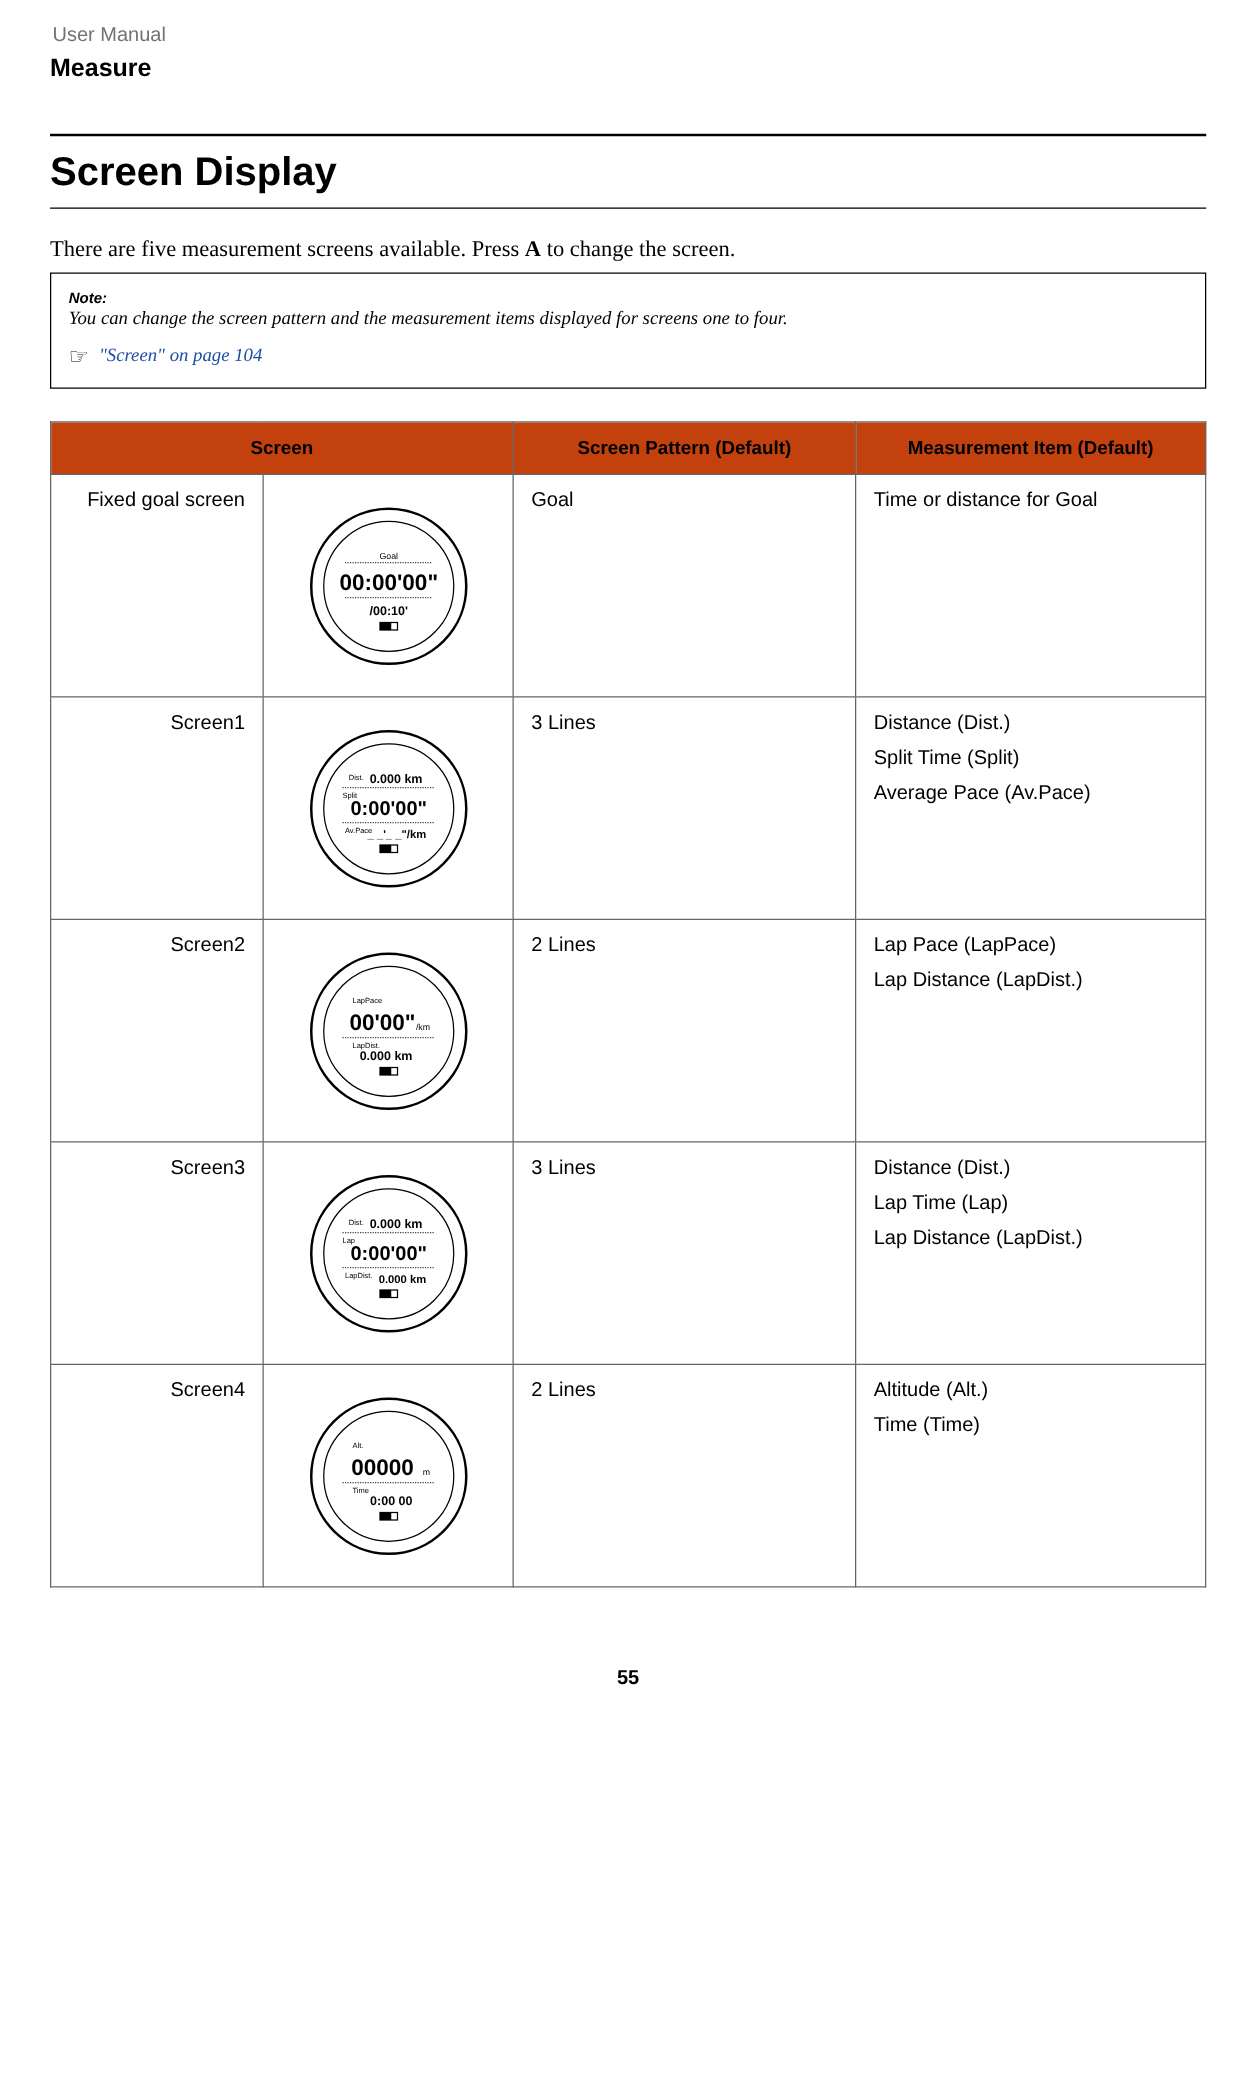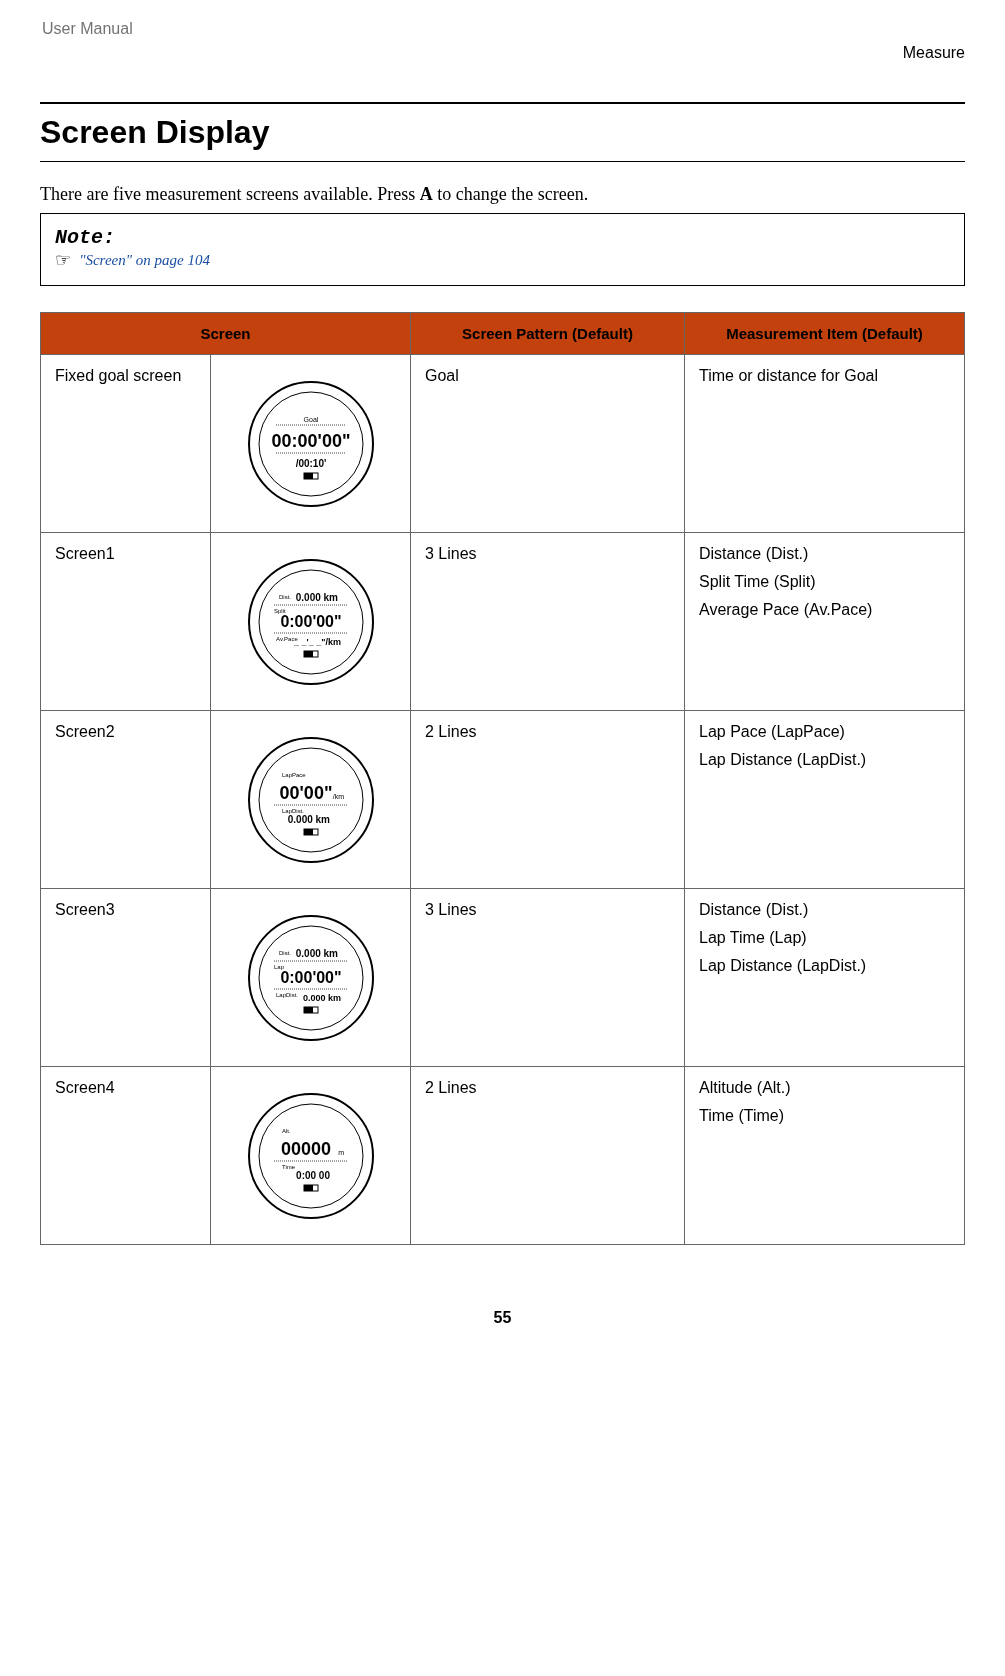--- a/index.html
+++ b/index.html
@@ -11,23 +11,23 @@
     margin: 0 auto;
     padding: 20px 40px 40px 40px;
   }
   .doc-header {
     font-size: 16px;
     color: #737373;
     margin-bottom: 6px;
     padding-left: 2px;
   }
   .section-tag {
-    text-align: right;
-    font-weight: normal;
-    font-size: 16px;
+    text-align: left;
+    font-weight: bold;
+    font-size: 20px;
     margin: 4px 0 40px 0;
   }
   hr.rule {
     border: none;
     border-top: 2px solid #000;
     margin: 0 0 10px 0;
   }
   .page-title {
     font-size: 32px;
     font-weight: bold;
@@ -45,24 +45,24 @@
   }
   .intro .btn {
     font-weight: bold;
   }
   .note-box {
     border: 1.5px solid #000;
     padding: 12px 14px 14px 14px;
     margin-bottom: 26px;
   }
   .note-title {
-    font-family: Liberation Mono, monospace;
+    font-family: Liberation Sans, sans-serif;
     font-style: italic;
     font-weight: bold;
-    font-size: 20px;
+    font-size: 12px;
   }
   .note-text {
     font-family: Georgia, serif;
     font-style: italic;
     font-size: 15px;
     margin: 2px 0 10px 0;
   }
   .note-link {
     font-family: Georgia, serif;
     font-style: italic;
@@ -90,21 +90,21 @@
     padding: 12px 6px;
     text-align: center;
   }
   table.main td {
     border: 1px solid #666;
     padding: 12px 14px;
     font-size: 16px;
     vertical-align: top;
     height: 178px;
   }
-  .col-screen-label { width: 170px; }
+  .col-screen-label { width: 170px; text-align: right; }
   .col-screen-img { width: 200px; text-align: center; vertical-align: middle !important; }
   .col-pattern { width: auto; }
   .col-measure { width: 280px; }
   .mi-line { margin-bottom: 10px; }
   .mi-line:last-child { margin-bottom: 0; }
   .watch {
     width: 130px;
     height: 130px;
     margin: 0 auto;
   }
@@ -129,20 +129,21 @@
 <hr class="rule">
 <h1 class="page-title">Screen Display</h1>
 <hr class="thin">
 
 <p class="intro">
   <span>There are five measurement screens available. Press </span><span class="btn">A</span><span> to change the screen.</span>
 </p>
 
 <div class="note-box">
   <div class="note-title">Note:</div>
+  <div class="note-text">You can change the screen pattern and the measurement items displayed for screens one to four.</div>
   <div class="note-link">
     <span class="hand-icon">☞</span>
     <span>"Screen" on page 104</span>
   </div>
 </div>
 
 <table class="main">
   <colgroup>
     <col style="width:170px">
     <col style="width:200px">

